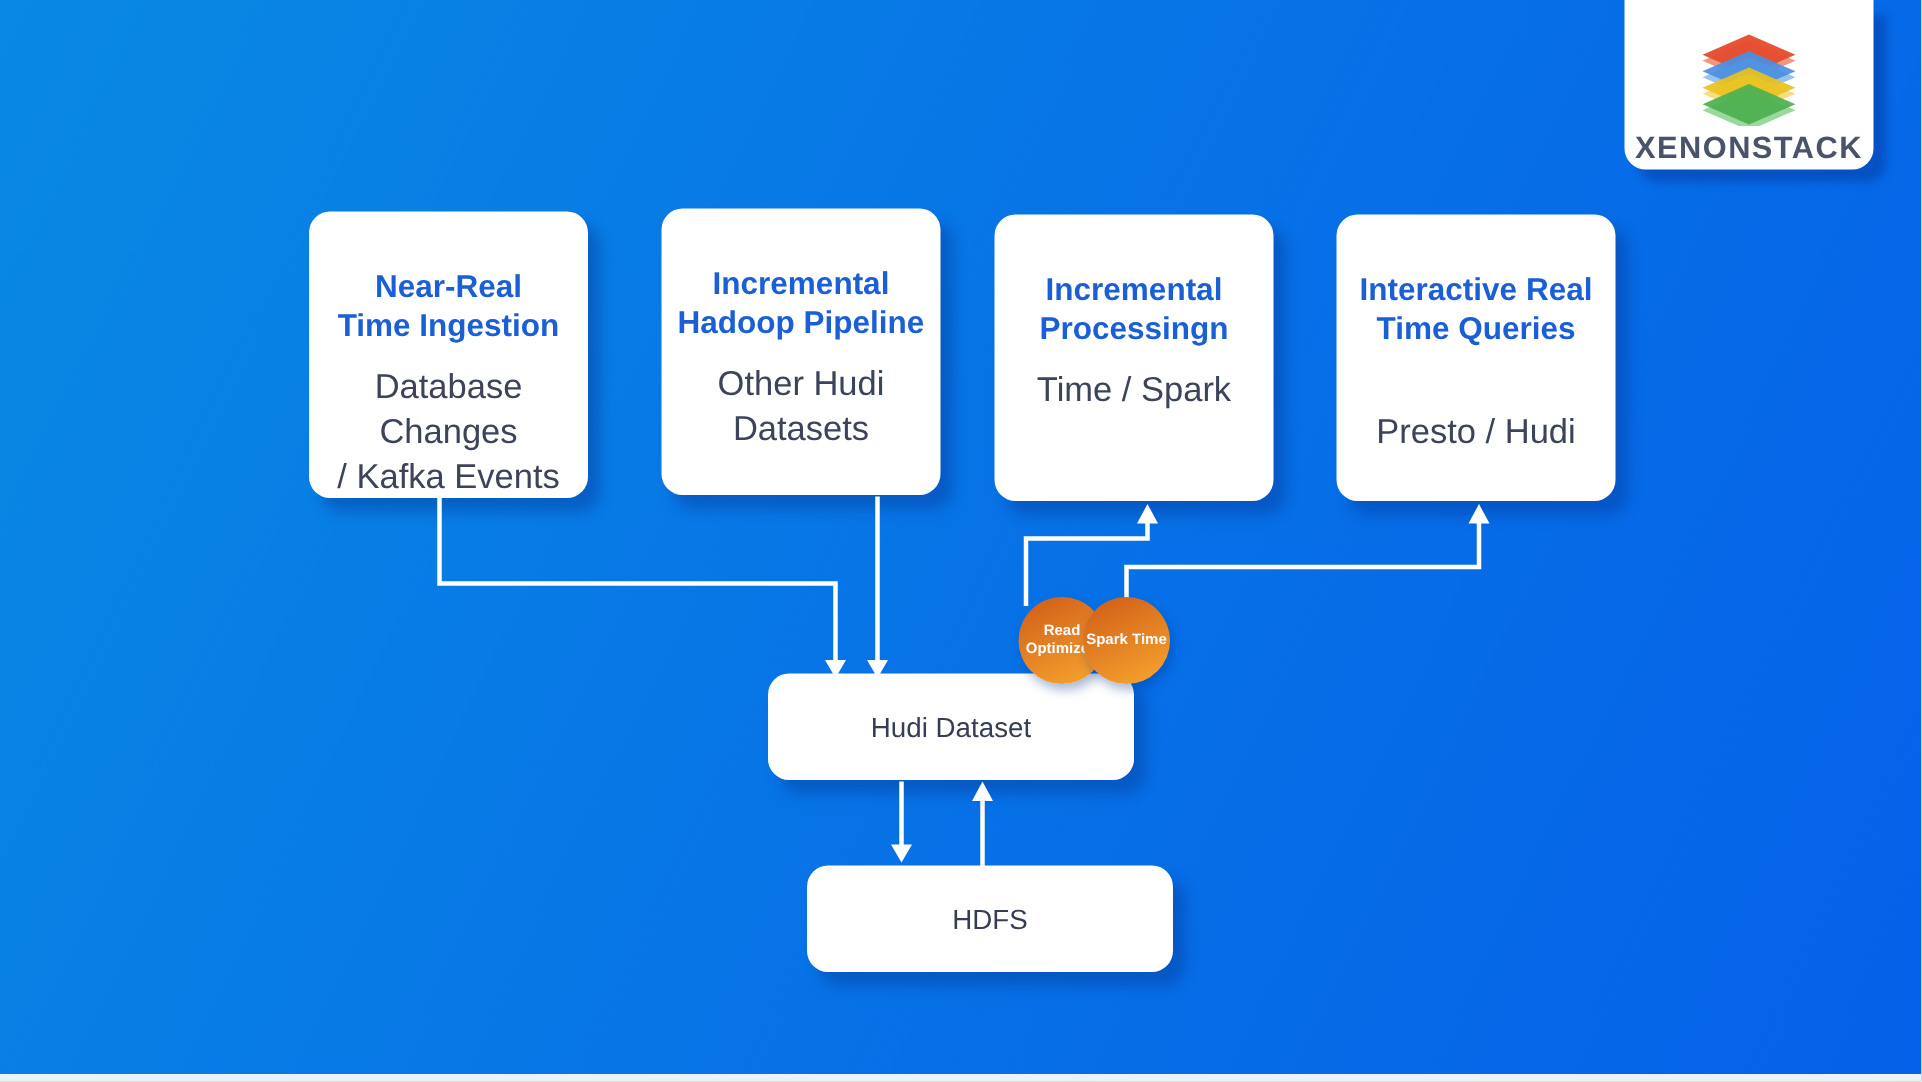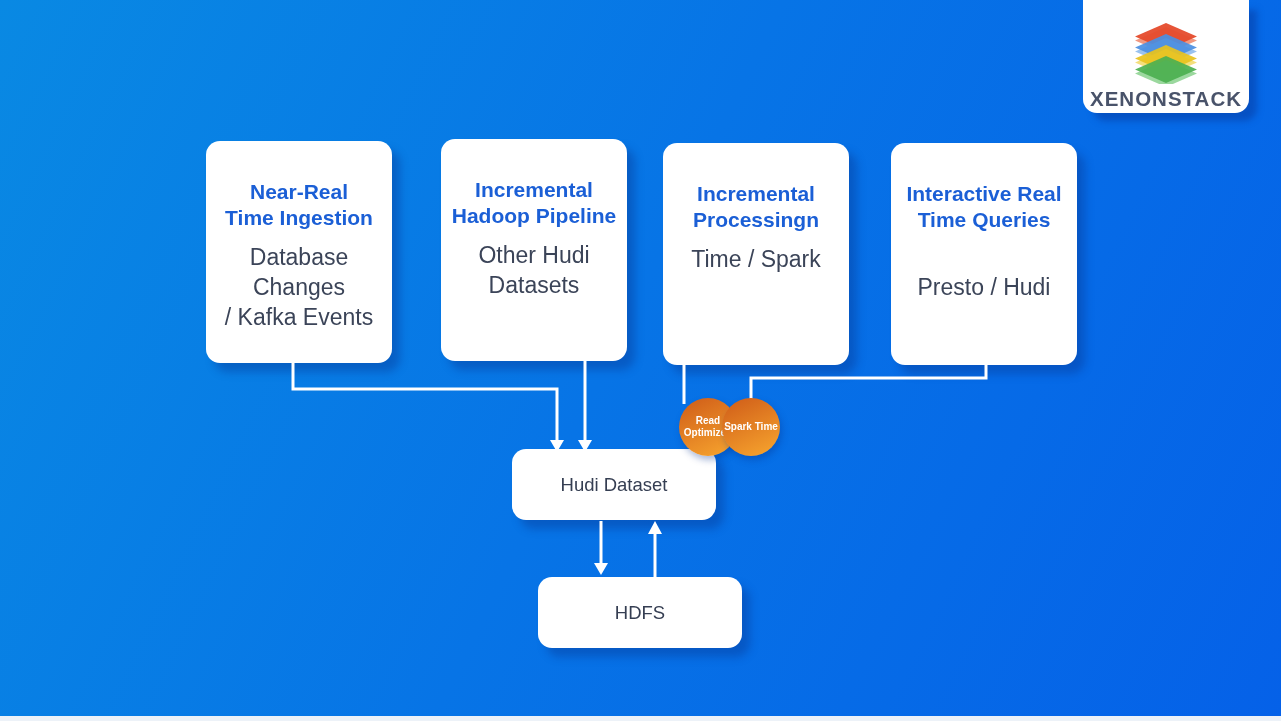--- a/index.html
+++ b/index.html
@@ -35,21 +35,21 @@
   
   .node{
     position:absolute;
     background:#ffffff;
     border-radius:14px;
     box-shadow:8px 9px 9px rgba(7,58,150,0.42);
     z-index:2;
     text-align:center;
   }
   .topbox{
-    width:186px;height:222px;
+    width:186px;height:191px;
     display:flex;flex-direction:column;align-items:center;
     padding-top:38px;
   }
   .box1{left:206px;top:141px;}
   .box2{left:441px;top:139px;}
   .box3{left:663px;top:143px;}
   .box4{left:891px;top:143px;gap:28px;}
   .box-title{
     color:var(--title-blue);
     font-weight:bold;
@@ -58,21 +58,21 @@
     white-space:pre-line;
   }
   .box-sub{
     color:var(--text-dark);
     font-size:23px;
     line-height:1.3;
     margin-top:13px;
     white-space:pre-line;
   }
   .midbox{
-    width:204px;height:71px;
+    width:244px;height:71px;
     display:flex;align-items:center;justify-content:center;
   }
   .hudi{left:512px;top:449px;}
   .hdfs{left:513px;top:577px;margin-left:25px;}
   .mid-label{
     color:#353e52;
     font-size:18.5px;
   }
   
   .badge{

